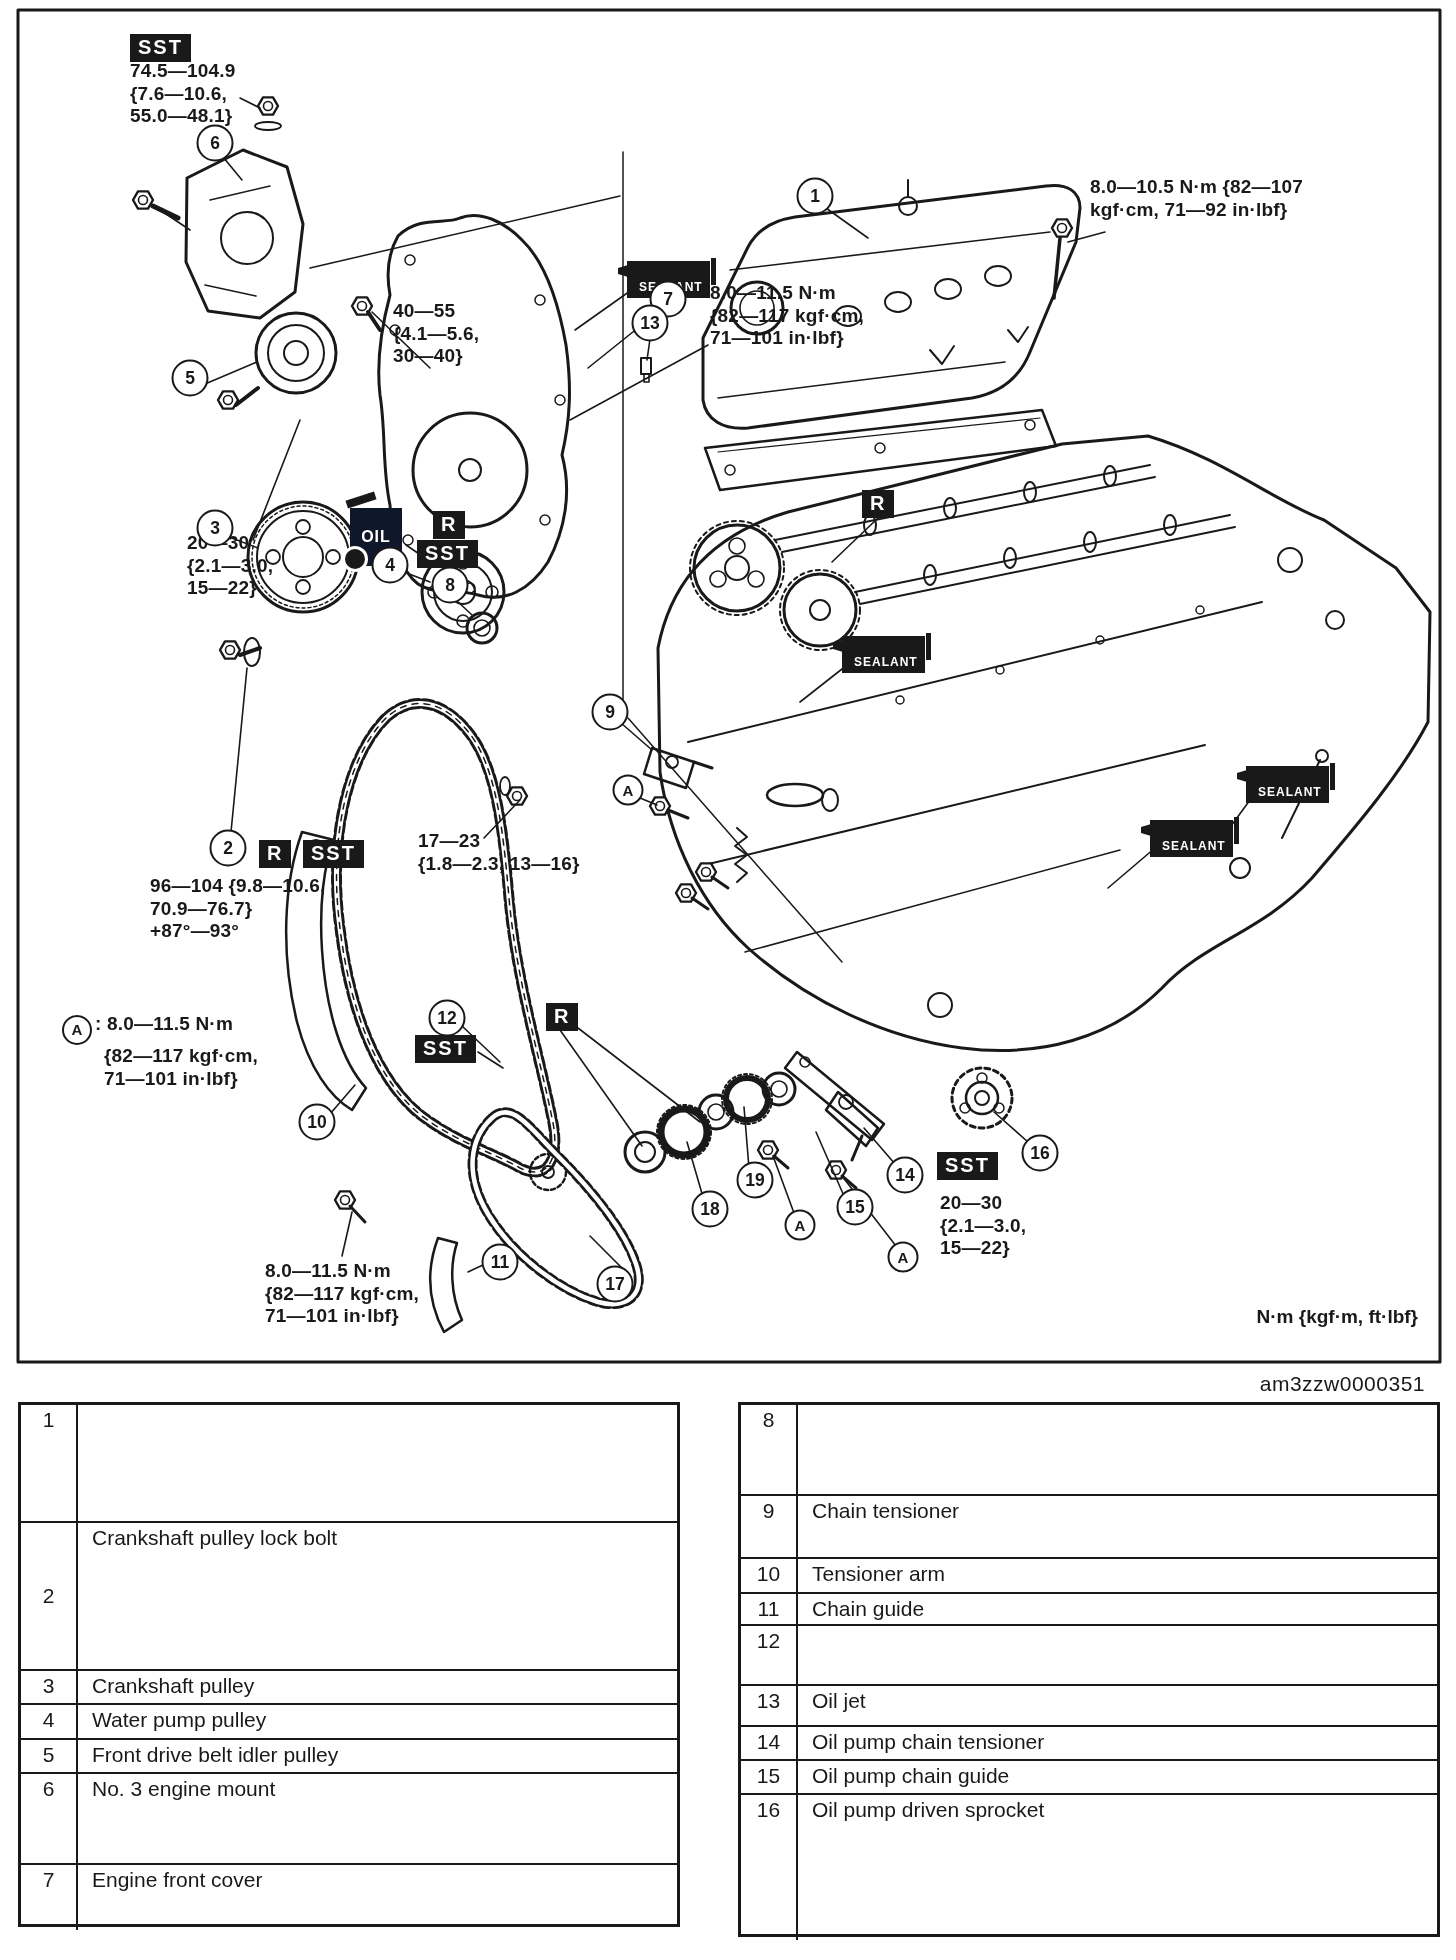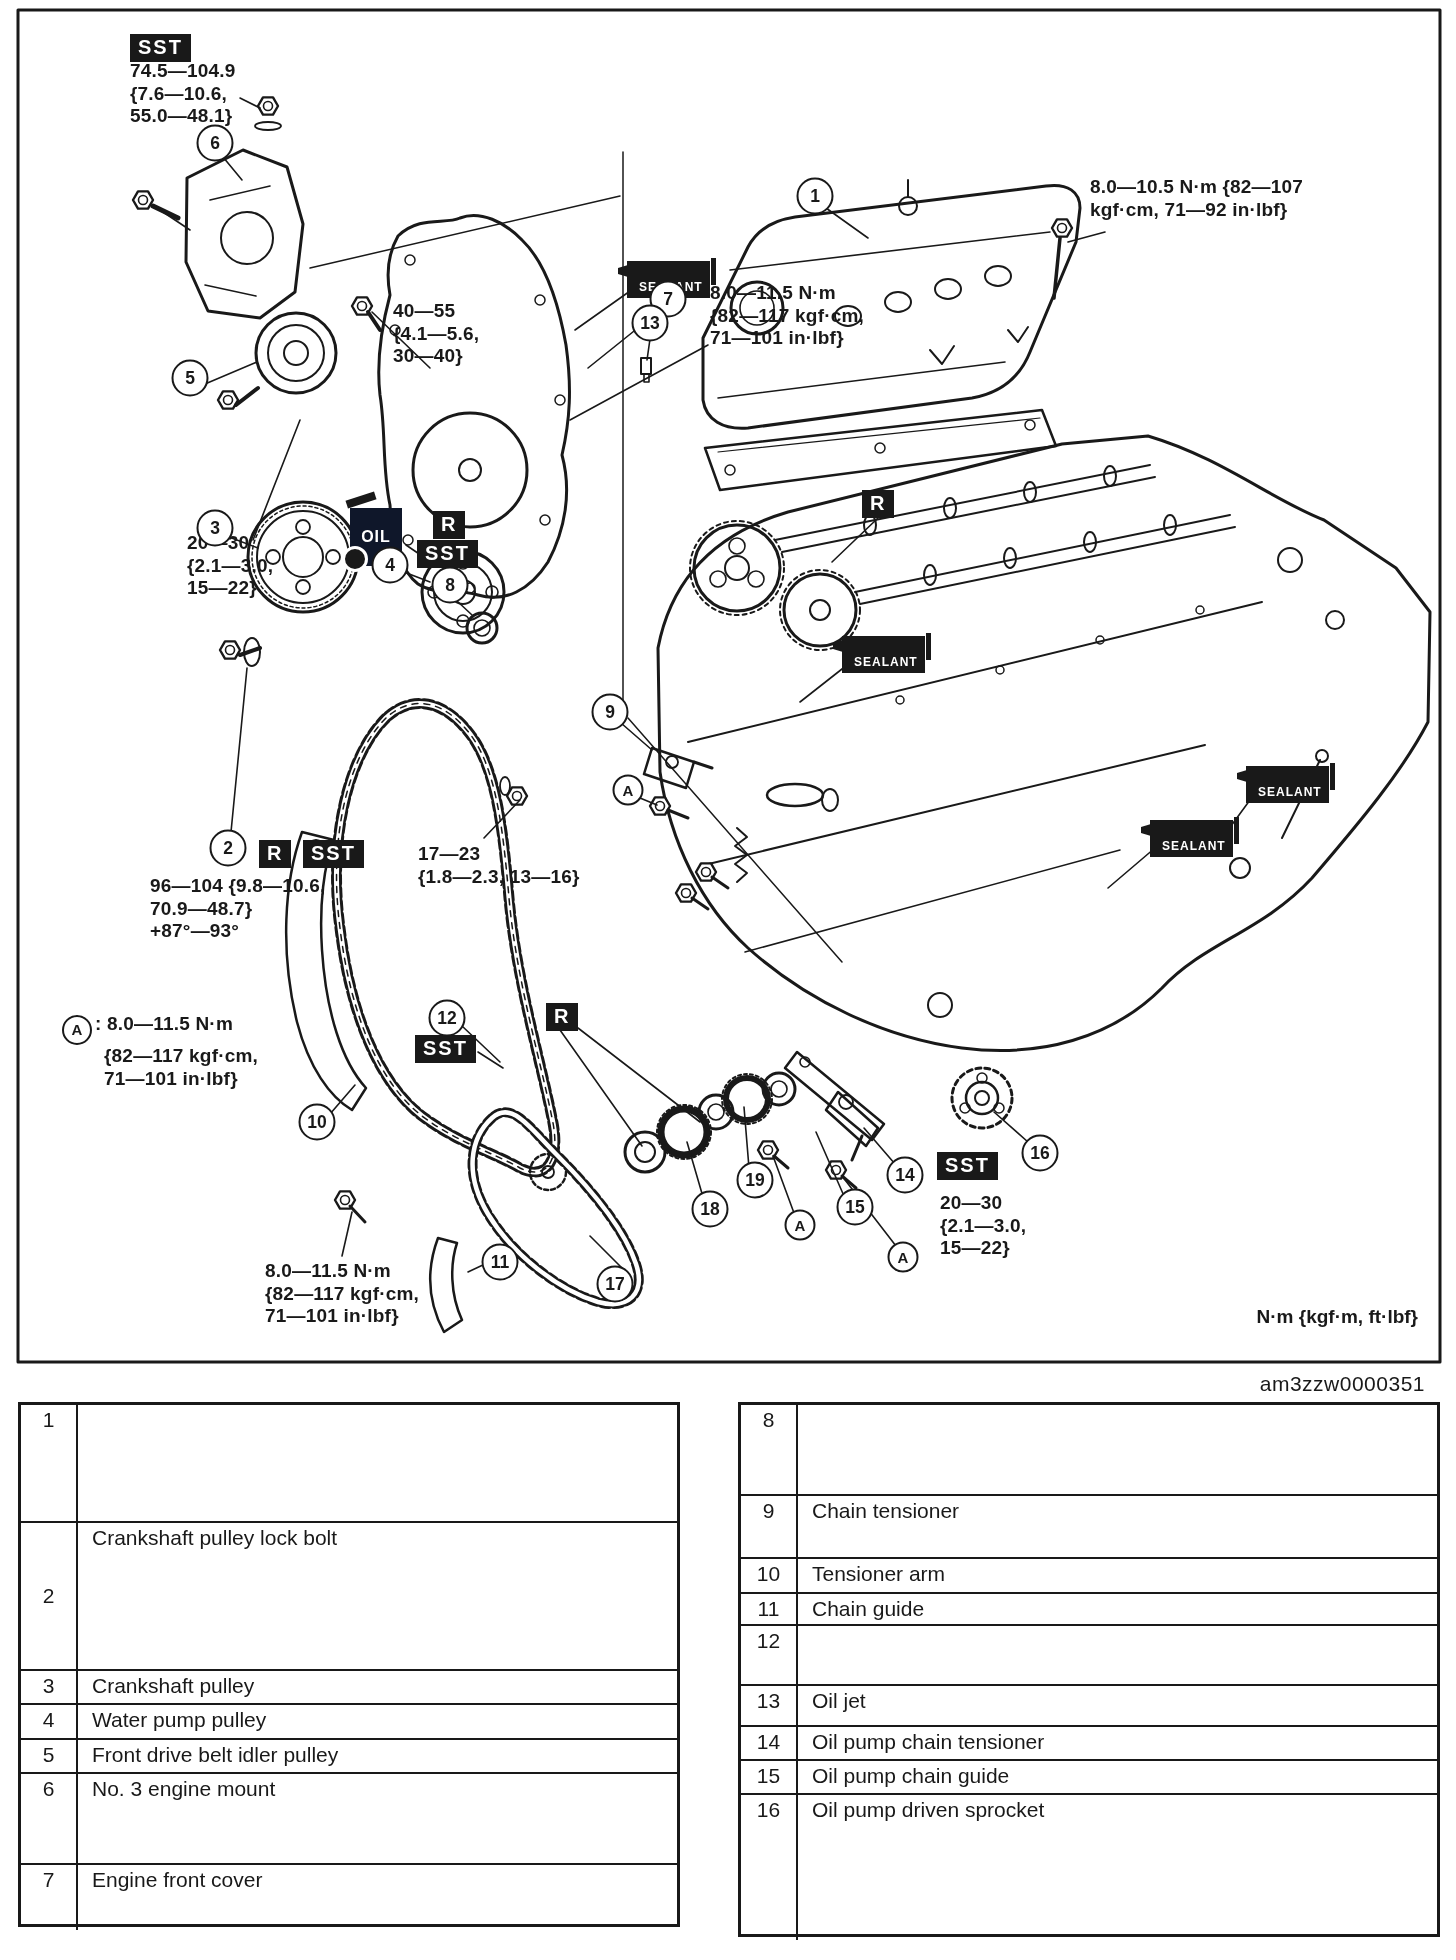--- a/index.html
+++ b/index.html
@@ -353,27 +353,27 @@
       </div>
       <div class="spec" style="left: 1090px; top: 176px;">
         <div>8.0—10.5 N·m {82—107</div>
         <div>kgf·cm, 71—92 in·lbf}</div>
       </div>
       <div class="spec" style="left: 187px; top: 532px;">
         <div>20—30</div>
         <div>{2.1—3.0,</div>
         <div>15—22}</div>
       </div>
-      <div class="spec" style="left: 418px; top: 830px; margin-top: 13px;">
+      <div class="spec" style="left: 418px; top: 830px;">
         <div>17—23</div>
         <div>{1.8—2.3, 13—16}</div>
       </div>
       <div class="spec" style="left: 150px; top: 875px;">
         <div>96—104 {9.8—10.6,</div>
-        <div>70.9—48.7}</div>
+        <div>70.9—76.7}</div>
         <div>+87°—93°</div>
       </div>
       <div class="spec" style="left: 62px; top: 1013px;">
         <div><span class="a-circ">A</span>: 8.0—11.5 N·m</div>
         <div class="ind">{82—117 kgf·cm,</div>
         <div class="ind">71—101 in·lbf}</div>
       </div>
       <div class="spec" style="left: 265px; top: 1260px;">
         <div>8.0—11.5 N·m</div>
         <div>{82—117 kgf·cm,</div>

